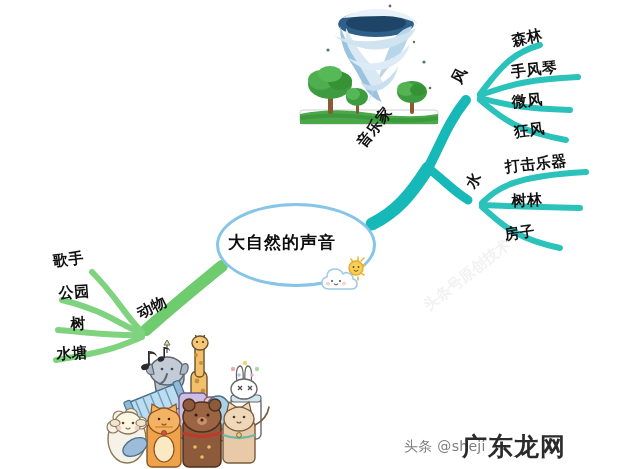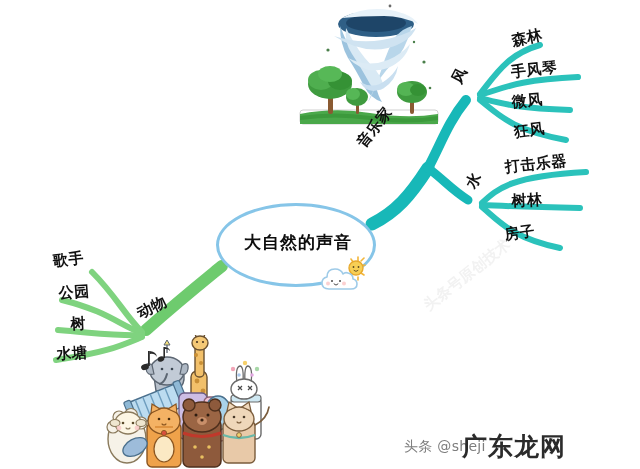--- a/index.html
+++ b/index.html
@@ -47,21 +47,20 @@
     border: 3px solid #86c5e8;
     border-radius: 50%;
     background: #ffffff;
     box-sizing: border-box;
   }
   #central-label {
     position: absolute;
     left: 228px;
     top: 231px;
     width: 140px;
-    text-align: center;
     font-size: 17px;
     font-weight: 700;
     color: #0d0d0d;
     white-space: nowrap;
     letter-spacing: 1px;
   }
 
   
   #tornado-illustration {
     position: absolute;

